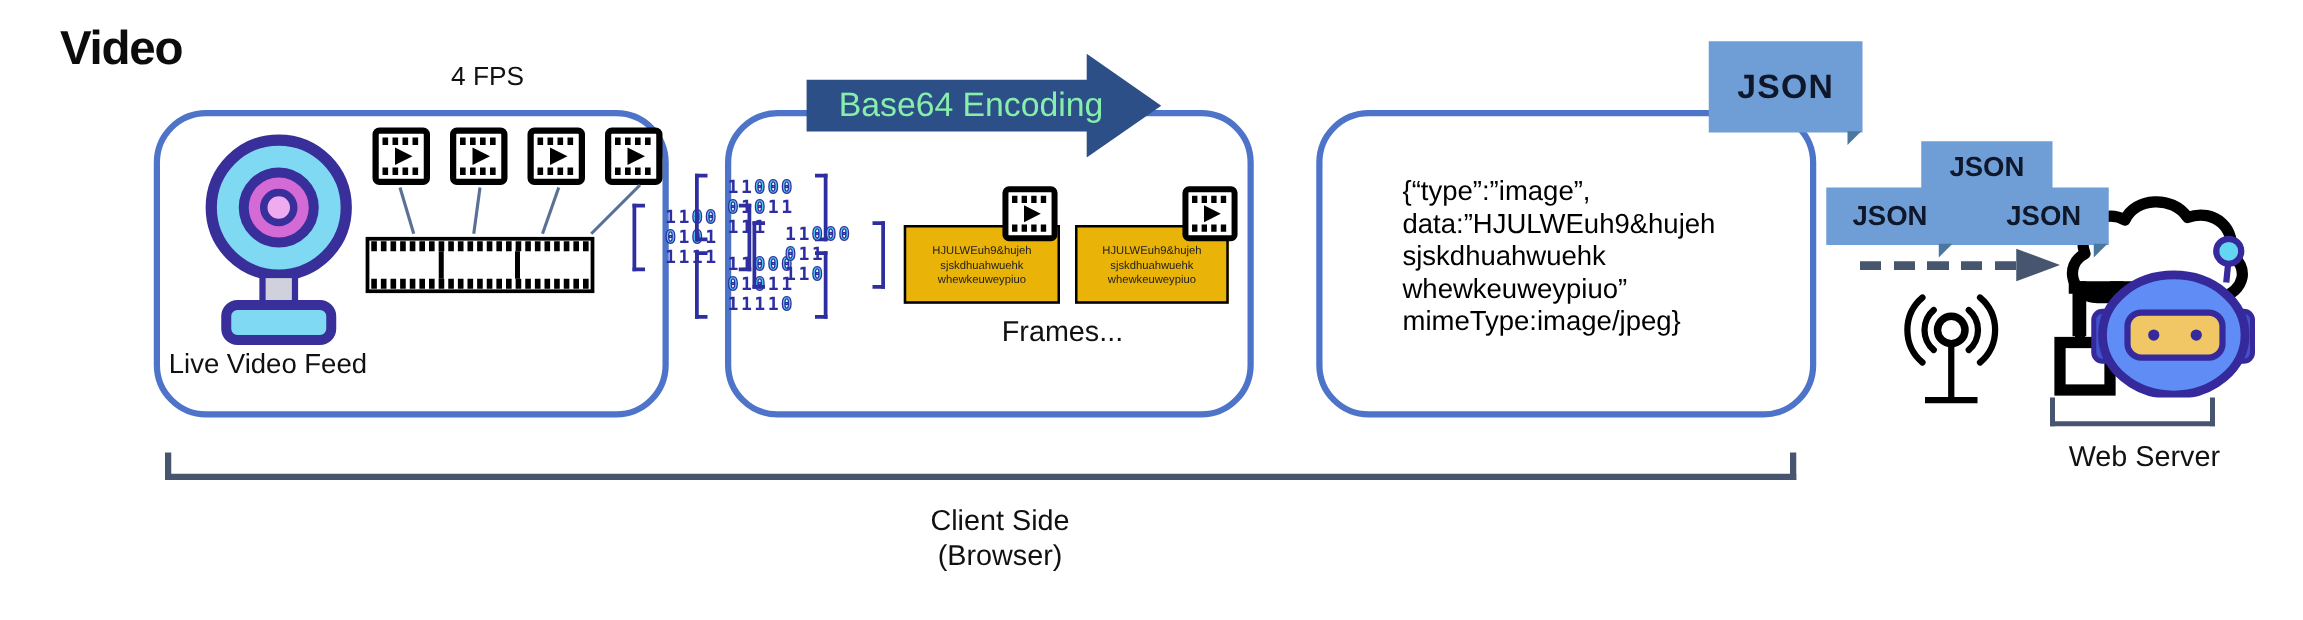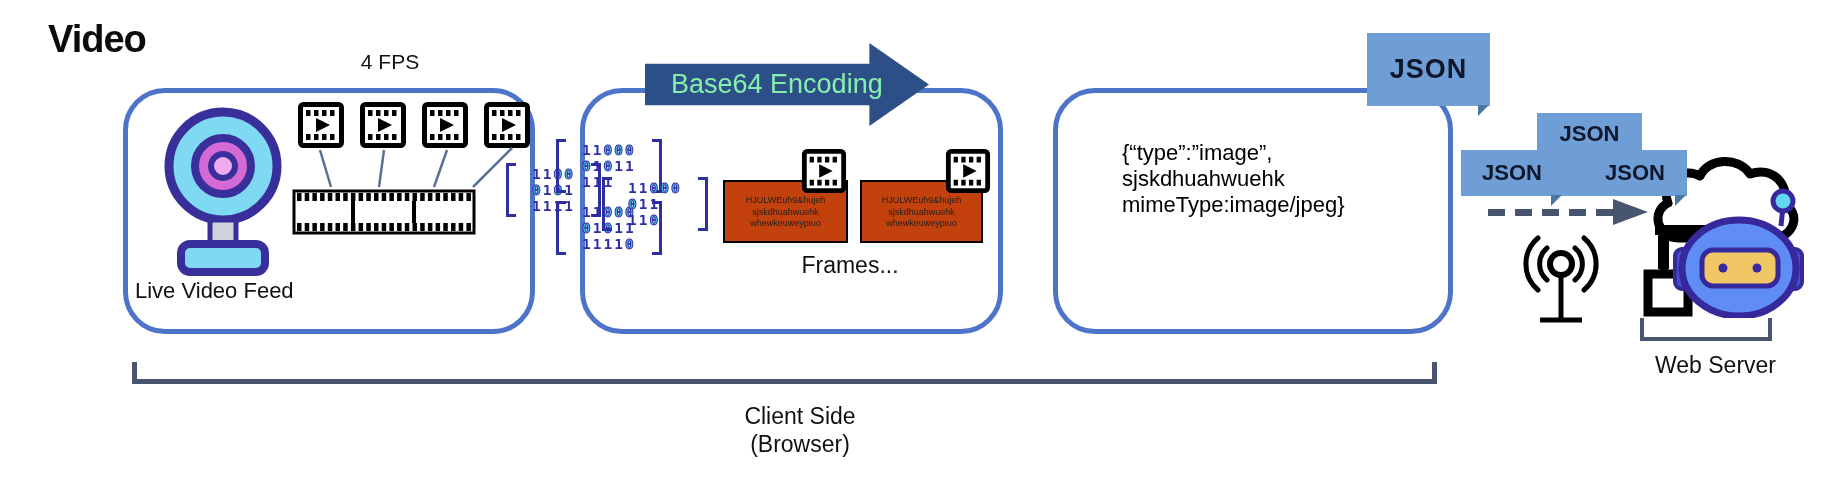--- a/index.html
+++ b/index.html
@@ -28,21 +28,21 @@
   .bgroup::after{right:0;border:3px solid var(--binary-indigo);border-left:none;}
   .d1{color:var(--binary-indigo);}
   .d0{color:var(--binary-cyan);-webkit-text-stroke:1px var(--binary-indigo);}
   .g0{left:506px;top:163px;} .g1{left:556px;top:139px;} .g2{left:556px;top:201px;} .g3{left:602px;top:177px;}
   
   .b64arrow{left:645px;top:43px;width:284px;height:83px;background:var(--arrow);z-index:3;
     clip-path:polygon(0 25%,79% 25%,79% 0,100% 50%,79% 100%,79% 75%,0 75%);
     display:flex;align-items:center;}
   .b64arrow span{color:#86efac;font-size:27px;padding-left:26px;white-space:nowrap;}
   
-  .card{width:125px;height:63px;background:#c2410c;border:2px solid #000;z-index:2;
+  .card{width:125px;height:63px;background:#eab308;border:2px solid #000;z-index:2;
         text-align:center;padding-top:13px;font-size:9px;line-height:11.5px;color:#222;}
   .card1{left:723px;top:180px;} .card2{left:860px;top:180px;width:123px;}
   .cardicon{width:46px;height:46px;z-index:3;}
   .frameslabel{left:750px;top:252px;width:200px;text-align:center;font-size:23px;color:#111;z-index:2;}
   
   .payload{left:1122px;top:140px;width:280px;font-size:22px;line-height:26px;color:#000000;z-index:2;}
   
   .jtag{background:var(--tag);color:#0f172a;font-weight:bold;text-align:center;z-index:3;}
   .jtag.fold::after{content:"";position:absolute;right:1px;bottom:-10px;width:0;height:0;
     border-top:11px solid var(--tag-fold);border-right:11px solid transparent;}
@@ -169,21 +169,23 @@
   <svg class="abs cardicon" style="left:945px;top:148px;" viewBox="0 0 48 48">
     <rect x="3.5" y="3.5" width="41" height="41" rx="3" fill="#fff" stroke="#000" stroke-width="5"></rect>
     <line x1="9" y1="12" x2="39" y2="12" stroke="#000" stroke-width="6" stroke-dasharray="4.5 3.5"></line>
     <line x1="9" y1="36" x2="39" y2="36" stroke="#000" stroke-width="6" stroke-dasharray="4.5 3.5"></line>
     <polygon points="19,17 33,24 19,31" fill="#000"></polygon>
   </svg>
   <div class="abs frameslabel">Frames...</div>
 
   <div class="abs payload">
     <div>{“type”:”image”,</div>
+    <div>data:”HJULWEuh9&amp;hujeh</div>
     <div>sjskdhuahwuehk</div>
+    <div>whewkeuweypiuo”</div>
     <div>mimeType:image/jpeg}</div>
   </div>
 
   <div class="abs jtag fold jmain">JSON</div>
   <div class="abs jtag jback">JSON</div>
   <div class="abs jtag fold jleft">JSON</div>
   <div class="abs jtag fold jright">JSON</div>
 
   <div class="abs dashline"></div>
   <div class="abs dashhead"></div>

